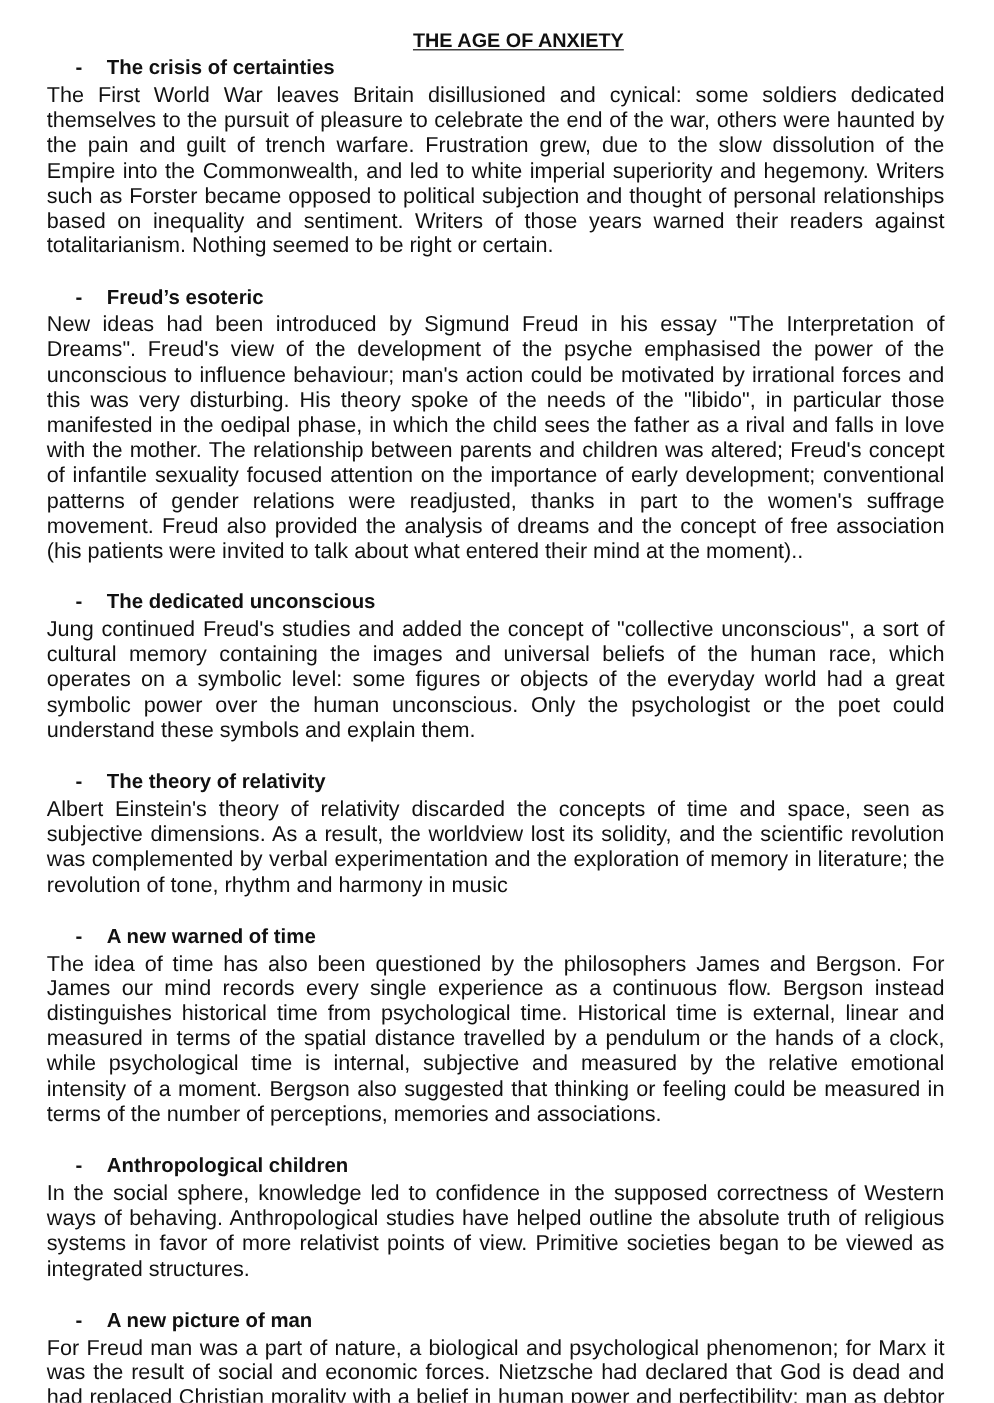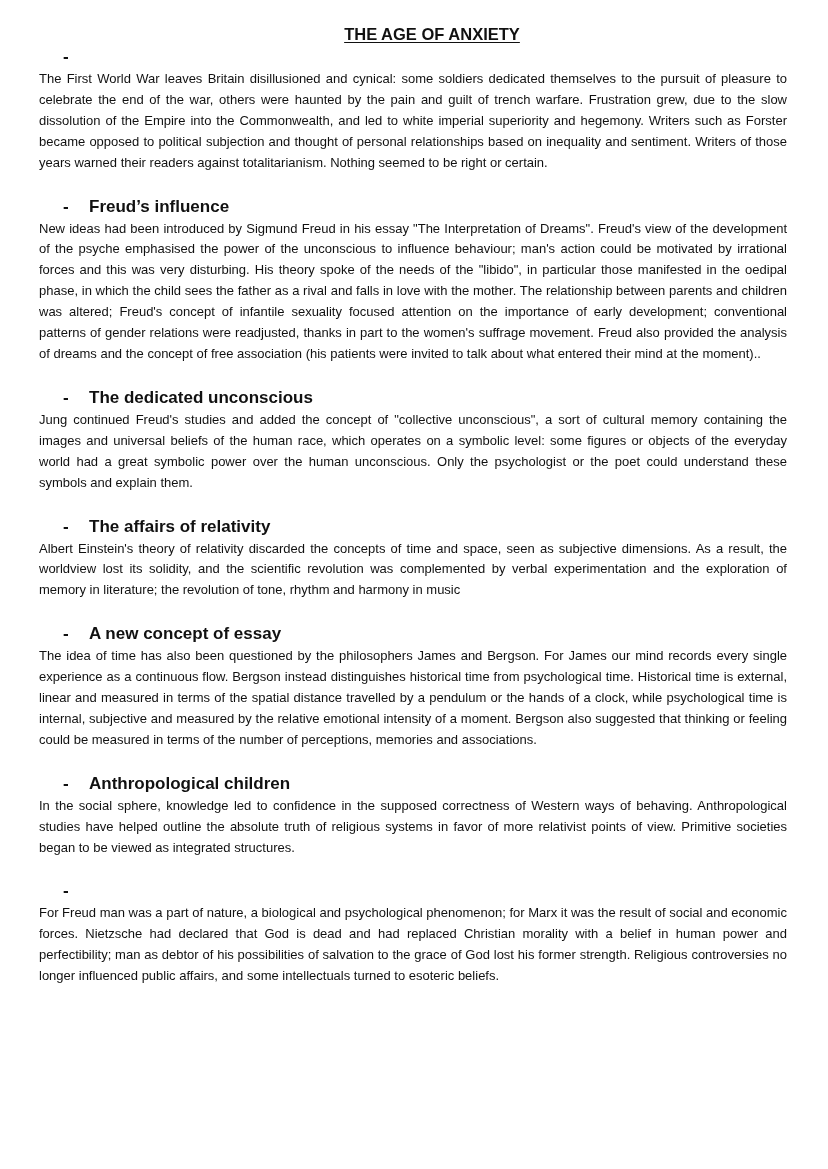--- a/index.html
+++ b/index.html
@@ -45,87 +45,89 @@
       margin: 0;
     }
     .bullet {
       display: inline-block;
       width: 50px;
       padding-left: 24px;
       box-sizing: border-box;
       font-weight: bold;
     }
     .section-body {
-      font-size: 13px;
+      font-size: 18px;
       line-height: 20.9px;
       text-align: justify;
       margin: 0;
     }
     .gap {
       height: 21px;
     }
   </style>
 </head>
 <body>
 
 <div class="page">
   <h1 class="doc-title">THE AGE OF ANXIETY</h1>
 
   <div class="section">
     <h2 class="section-heading">
       <span class="bullet">-</span>
+      <span>The crisis of certainties</span>
     </h2>
     <p class="section-body">The First World War leaves Britain disillusioned and cynical: some soldiers dedicated themselves to the pursuit of pleasure to celebrate the end of the war, others were haunted by the pain and guilt of trench warfare. Frustration grew, due to the slow dissolution of the Empire into the Commonwealth, and led to white imperial superiority and hegemony. Writers such as Forster became opposed to political subjection and thought of personal relationships based on inequality and sentiment. Writers of those years warned their readers against totalitarianism. Nothing seemed to be right or certain.</p>
   </div>
   <div class="gap"></div>
 
   <div class="section">
     <h2 class="section-heading">
       <span class="bullet">-</span>
-      <span>Freud’s influence</span>
+      <span>Freud’s esoteric</span>
     </h2>
     <p class="section-body">New ideas had been introduced by Sigmund Freud in his essay "The Interpretation of Dreams". Freud's view of the development of the psyche emphasised the power of the unconscious to influence behaviour; man's action could be motivated by irrational forces and this was very disturbing. His theory spoke of the needs of the "libido", in particular those manifested in the oedipal phase, in which the child sees the father as a rival and falls in love with the mother. The relationship between parents and children was altered; Freud's concept of infantile sexuality focused attention on the importance of early development; conventional patterns of gender relations were readjusted, thanks in part to the women's suffrage movement. Freud also provided the analysis of dreams and the concept of free association (his patients were invited to talk about what entered their mind at the moment)..</p>
   </div>
   <div class="gap"></div>
 
   <div class="section">
     <h2 class="section-heading">
       <span class="bullet">-</span>
       <span>The dedicated unconscious</span>
     </h2>
     <p class="section-body">Jung continued Freud's studies and added the concept of "collective unconscious", a sort of cultural memory containing the images and universal beliefs of the human race, which operates on a symbolic level: some figures or objects of the everyday world had a great symbolic power over the human unconscious. Only the psychologist or the poet could understand these symbols and explain them.</p>
   </div>
   <div class="gap"></div>
 
   <div class="section">
     <h2 class="section-heading">
       <span class="bullet">-</span>
-      <span>The affairs of relativity</span>
+      <span>The theory of relativity</span>
     </h2>
     <p class="section-body">Albert Einstein's theory of relativity discarded the concepts of time and space, seen as subjective dimensions. As a result, the worldview lost its solidity, and the scientific revolution was complemented by verbal experimentation and the exploration of memory in literature; the revolution of tone, rhythm and harmony in music</p>
   </div>
   <div class="gap"></div>
 
   <div class="section">
     <h2 class="section-heading">
       <span class="bullet">-</span>
-      <span>A new concept of essay</span>
+      <span>A new warned of time</span>
     </h2>
     <p class="section-body">The idea of time has also been questioned by the philosophers James and Bergson. For James our mind records every single experience as a continuous flow. Bergson instead distinguishes historical time from psychological time. Historical time is external, linear and measured in terms of the spatial distance travelled by a pendulum or the hands of a clock, while psychological time is internal, subjective and measured by the relative emotional intensity of a moment. Bergson also suggested that thinking or feeling could be measured in terms of the number of perceptions, memories and associations.</p>
   </div>
   <div class="gap"></div>
 
   <div class="section">
     <h2 class="section-heading">
       <span class="bullet">-</span>
       <span>Anthropological children</span>
     </h2>
     <p class="section-body">In the social sphere, knowledge led to confidence in the supposed correctness of Western ways of behaving. Anthropological studies have helped outline the absolute truth of religious systems in favor of more relativist points of view. Primitive societies began to be viewed as integrated structures.</p>
   </div>
   <div class="gap"></div>
 
   <div class="section">
     <h2 class="section-heading">
       <span class="bullet">-</span>
+      <span>A new picture of man</span>
     </h2>
     <p class="section-body">For Freud man was a part of nature, a biological and psychological phenomenon; for Marx it was the result of social and economic forces. Nietzsche had declared that God is dead and had replaced Christian morality with a belief in human power and perfectibility; man as debtor of his possibilities of salvation to the grace of God lost his former strength. Religious controversies no longer influenced public affairs, and some intellectuals turned to esoteric beliefs.</p>
   </div>
 </div>
 
 </body></html>

